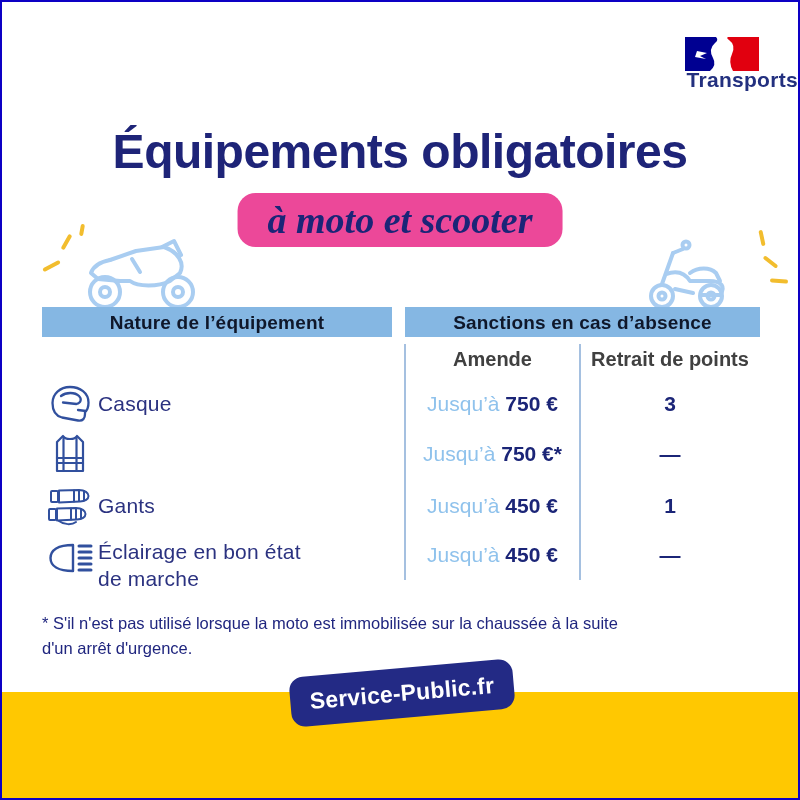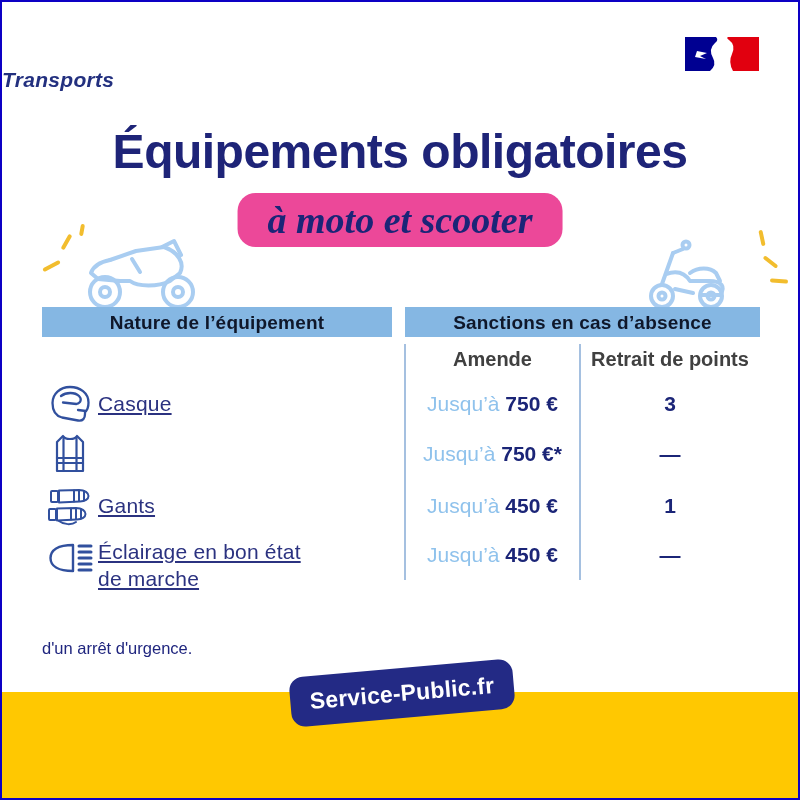--- a/index.html
+++ b/index.html
@@ -2,22 +2,22 @@
 <html><head>
 <meta charset="utf-8">
 <style>
   html,body{margin:0;padding:0;background:#e8e8e8;}
   .page{
     position:relative;width:800px;height:800px;background:#ffffff;
     border:2px solid #0d00c4;box-sizing:border-box;overflow:hidden;
     font-family:"Liberation Sans", sans-serif;margin:0 auto;
   }
   
-  .category{position:absolute;top:66px;left:0;width:796px;text-align:left;
-    font-size:21px;font-weight:bold;color:#23307f;letter-spacing:.3px;font-style:italic;}
+  .category{position:absolute;top:66px;left:0;width:796px;text-align:right;
+    font-size:21px;font-weight:bold;color:#23307f;letter-spacing:.3px;}
   .gov-logo{position:absolute;left:681px;top:33px;width:78px;height:38px;}
   
   .main-title{position:absolute;top:122px;left:0;width:796px;text-align:center;
     font-size:48px;font-weight:bold;color:#1e2478;letter-spacing:-.5px;}
   .subtitle-pill{position:absolute;top:191px;left:50%;transform:translateX(-50%);
     height:54px;line-height:54px;padding:0 30px;background:#ec4899;border-radius:18px;
     font-family:"Liberation Serif", serif;font-style:italic;font-weight:bold;
     font-size:38px;color:#1b2577;white-space:nowrap;}
   
   .moto{position:absolute;left:76px;top:234px;}
@@ -31,21 +31,21 @@
   
   .subhead{position:absolute;top:346px;font-size:20px;font-weight:bold;color:#404040;text-align:center;}
   .subhead-amende{left:403px;width:175px;}
   .subhead-points{left:578px;width:180px;}
   
   .vline{position:absolute;top:342px;width:2px;height:236px;background:#a5c0e0;}
   .vline-1{left:402px;}
   .vline-2{left:577px;}
   
   .row-icon{position:absolute;}
-  .row-label{position:absolute;left:96px;font-size:21px;color:#2b3280;letter-spacing:.2px;text-decoration:underline;}
+  .row-label{position:absolute;left:96px;font-size:21px;color:#2b3280;letter-spacing:.2px;}
   .row-label2{line-height:27px;}
   .fine{position:absolute;left:403px;width:175px;text-align:center;font-size:21px;white-space:nowrap;}
   .fine .prefix{color:#8fc2ec;}
   .fine .amount{color:#1b2577;font-weight:bold;}
   .points{position:absolute;left:578px;width:180px;text-align:center;
     font-size:21px;font-weight:bold;color:#1b2577;}
   
   .footnote{position:absolute;left:40px;top:609px;width:710px;
     font-size:16.5px;line-height:25px;color:#20267f;}
   
@@ -173,20 +173,20 @@
     </svg>
   </div>
   <div class="row-label row-label2" style="top:536px;">
     <div>Éclairage en bon état</div>
     <div>de marche</div>
   </div>
   <div class="fine" style="top:541px;"><span class="prefix">Jusqu’à</span> <span class="amount">450 €</span></div>
   <div class="points" style="top:541px;">—</div>
 
   <div class="footnote">
-    <br>
+    <span>* S'il n'est pas utilisé lorsque la moto est immobilisée sur la chaussée à la suite</span><br>
     <span>d'un arrêt d'urgence.</span>
   </div>
 
   <div class="yellow-band"></div>
   <div class="brand-badge">Service-Public.fr</div>
 
 </div>
 
 </body></html>

